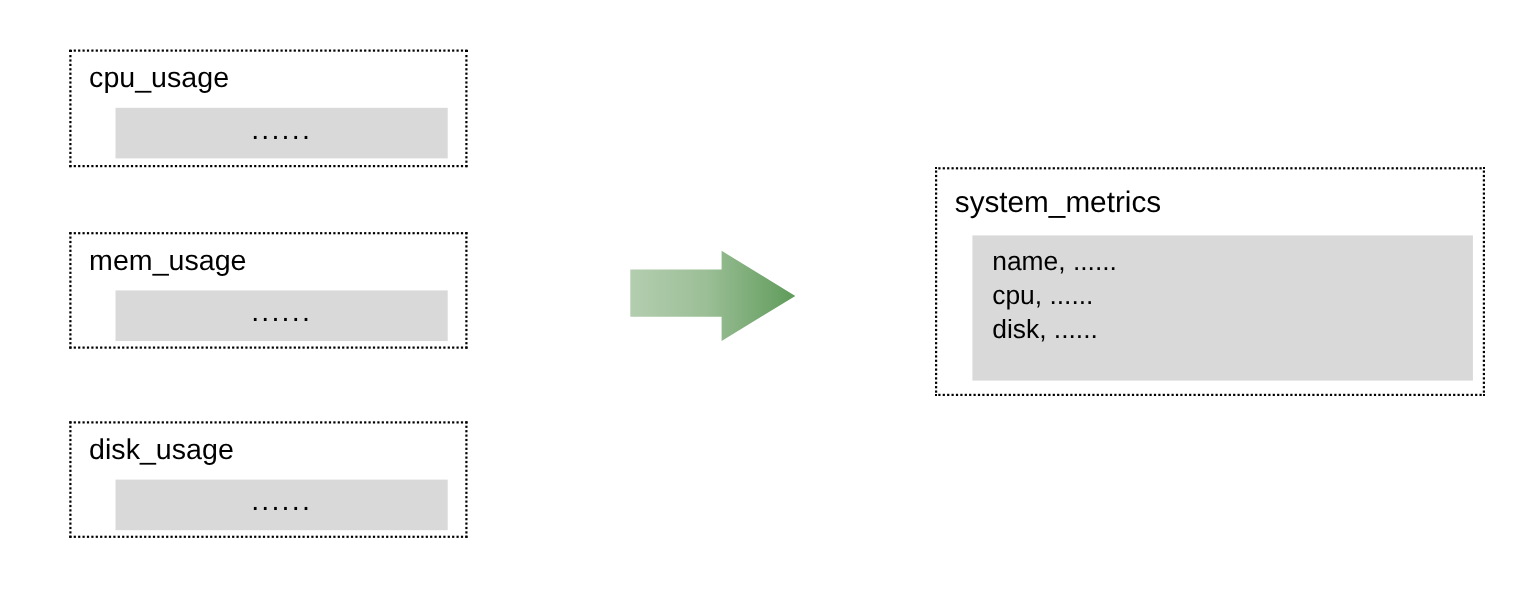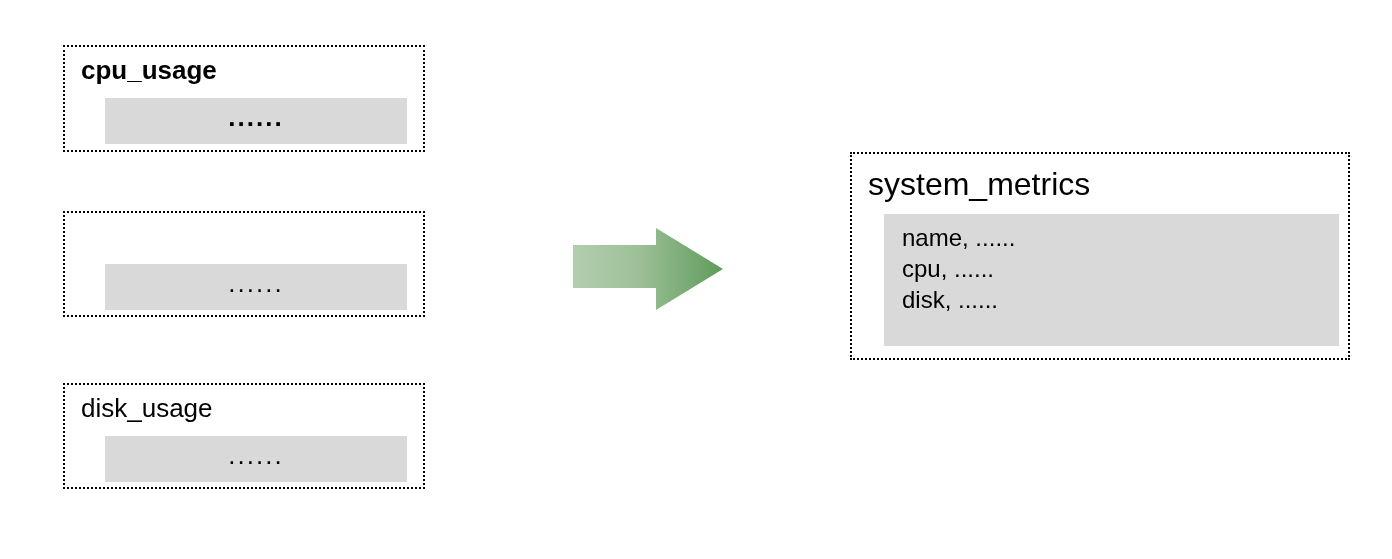--- a/index.html
+++ b/index.html
@@ -49,21 +49,21 @@
   }
   .dots {
     font-size: 26px;
     line-height: 26px;
     letter-spacing: 2px;
     color: #000000;
     transform: translateY(-4px);
     white-space: nowrap;
   }
 
-  #src-box-1 { left: 63px;  top: 45px;  width: 362px; height: 107px; font-weight: bold; }
+  #src-box-1 { left: 63px;  top: 45px;  width: 362px; height: 107px; }
   #src-box-2 { left: 63px;  top: 211px; width: 362px; height: 106px; }
   #src-box-3 { left: 63px;  top: 383px; width: 362px; height: 106px; text-align: right; }
 
   
   #arrow {
     position: absolute;
     left: 570px;
     top: 224px;
     width: 156px;
     height: 90px;
@@ -77,21 +77,21 @@
     width: 500px;
     height: 208px;
     box-sizing: border-box;
     border: 2px dotted #000000;
     background: #ffffff;
   }
   #target-title {
     position: absolute;
     left: 16px;
     top: 14px;
-    font-size: 32px;
+    font-size: 27px;
     line-height: 32px;
     color: #000000;
     white-space: nowrap;
   }
   #target-panel {
     position: absolute;
     left: 32px;
     top: 60px;
     width: 455px;
     height: 132px;
@@ -112,20 +112,21 @@
 <div id="canvas">
 
   <div class="src-box" id="src-box-1">
     <div class="src-title">cpu_usage</div>
     <div class="src-panel">
       <span class="dots">......</span>
     </div>
   </div>
 
   <div class="src-box" id="src-box-2">
+    <div class="src-title">mem_usage</div>
     <div class="src-panel">
       <span class="dots">......</span>
     </div>
   </div>
 
   <div class="src-box" id="src-box-3">
     <div class="src-title">disk_usage</div>
     <div class="src-panel">
       <span class="dots">......</span>
     </div>

